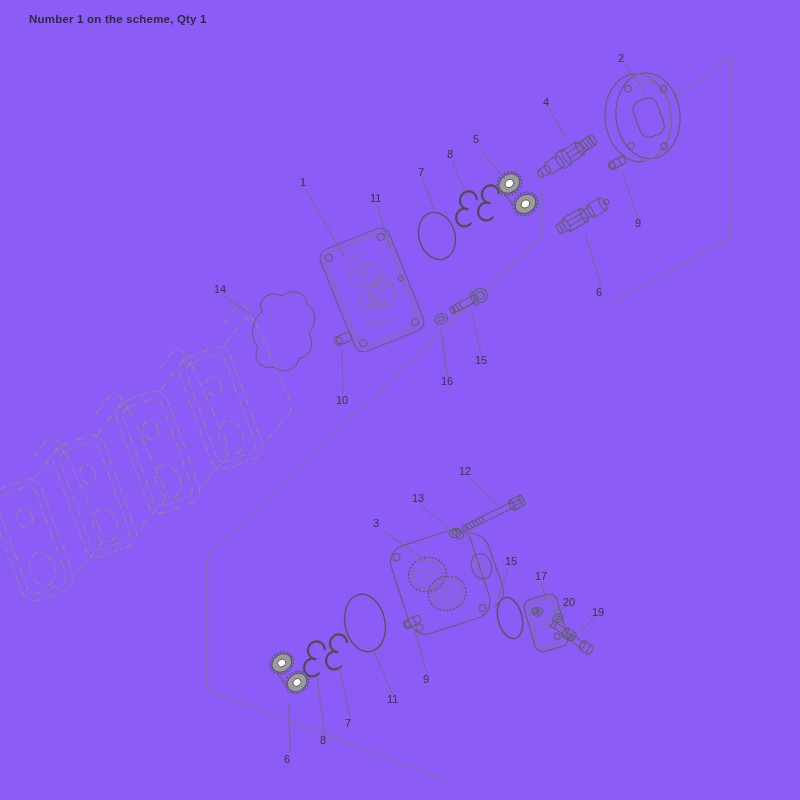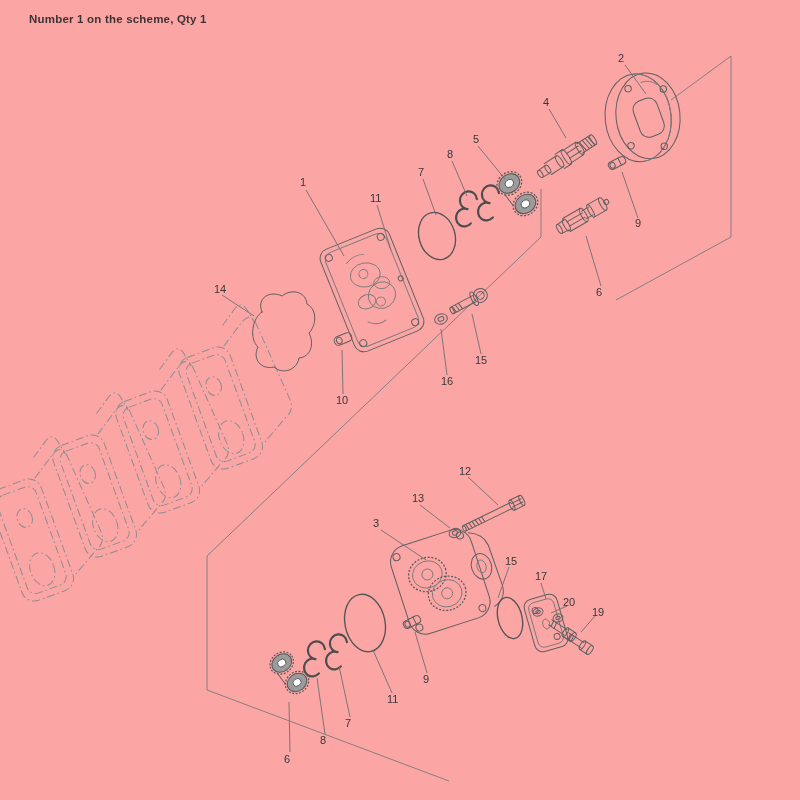--- a/index.html
+++ b/index.html
@@ -1,17 +1,17 @@
 <!DOCTYPE html>
 <html><head>
 <meta charset="utf-8">
 <style>
   html,body{margin:0;padding:0;background:#ffffff;}
   body{width:800px;height:800px;overflow:hidden;font-family:"Liberation Sans",sans-serif;}
-  .canvas{position:relative;width:800px;height:800px;background:#fca5a5;}
+  .canvas{position:relative;width:800px;height:800px;background:#8b5cf6;}
   .title-note{
     position:absolute;left:29px;top:13px;
     font:600 11.5px "Liberation Sans",sans-serif;
     color:#242424;letter-spacing:.2px;
     filter:blur(.55px);opacity:.88;white-space:nowrap;
   }
   svg.diagram{position:absolute;left:0;top:0;filter:blur(.32px);}
   .ln{stroke:#5f5f5f;stroke-width:1;fill:none;stroke-linecap:round;stroke-linejoin:round;}
   .ln-lt{stroke:#7a7a7a;stroke-width:.9;fill:none;}
   .phantom{stroke:#8d8d8d;stroke-width:1;fill:none;stroke-dasharray:8 3 1.6 3;stroke-linejoin:round;}

